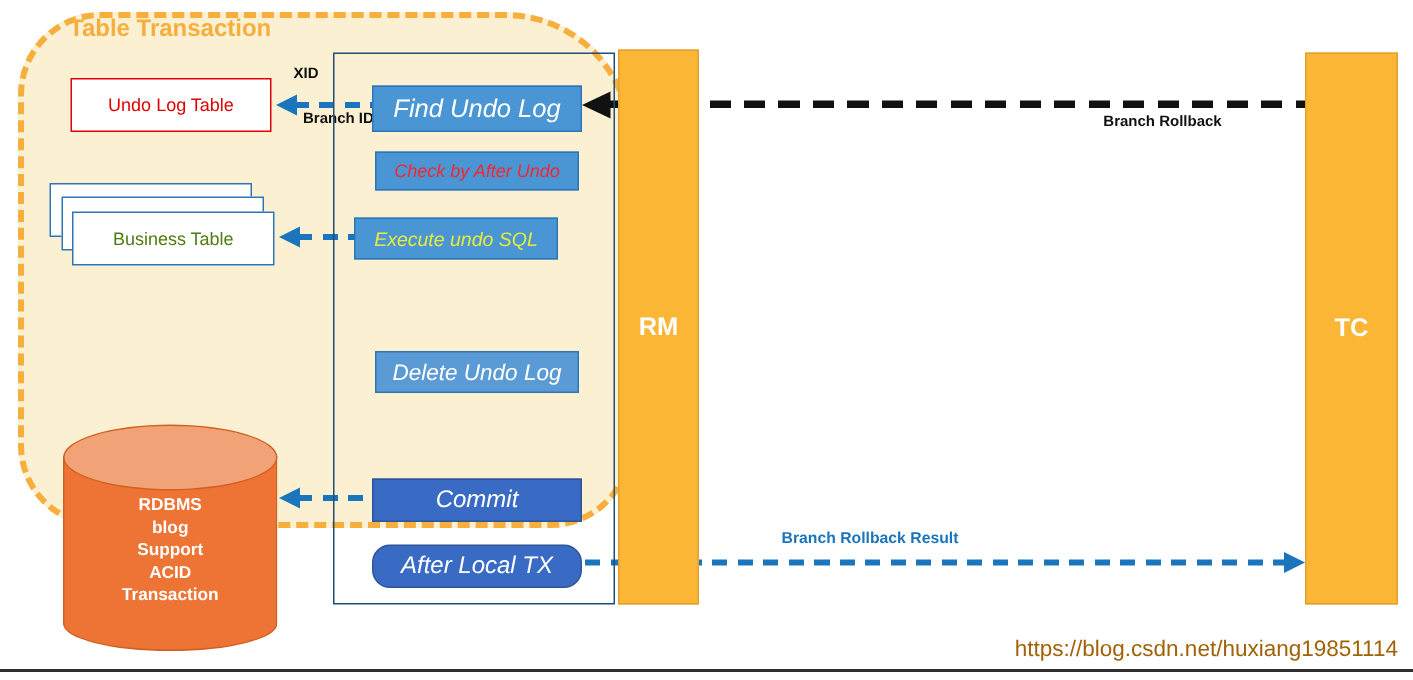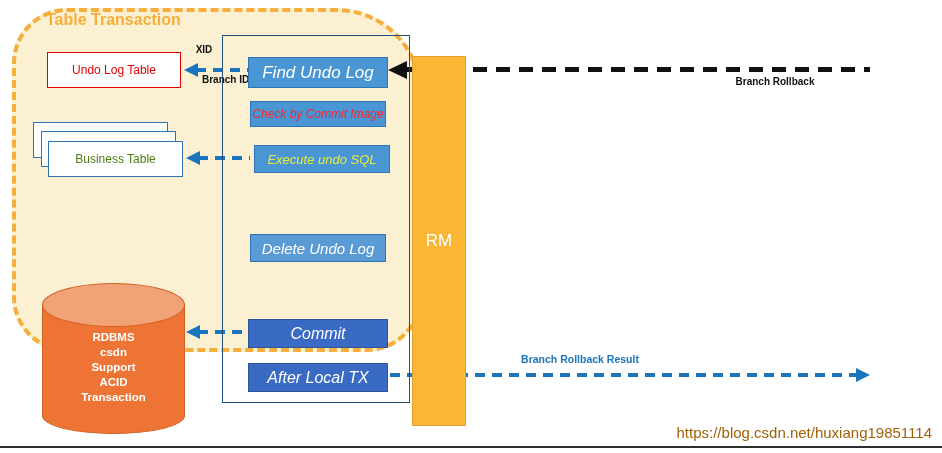--- a/index.html
+++ b/index.html
@@ -64,30 +64,30 @@
   }
   .step{
     box-sizing:border-box;display:flex;align-items:center;justify-content:center;
     font-style:italic;text-align:center;
   }
   .step-light{background:#4A96D5;border:1px solid #2E75B6;}
   .step-lighter{background:#5B9BD5;border:1px solid #2E75B6;}
   .step-dark{background:#3A6BC4;border:1px solid #2F5597;}
   .s-find{left:248px;top:57px;width:140px;height:31px;color:#ffffff;font-size:17px;}
   .s-check{left:250px;top:101px;width:136px;height:26px;color:#F4262E;font-size:12px;}
-  .s-exec{left:254px;top:145px;width:136px;height:28px;color:#E9EB3A;font-size:13px;}
+  .s-exec{left:236px;top:145px;width:136px;height:28px;color:#E9EB3A;font-size:13px;}
   .s-del{left:250px;top:234px;width:136px;height:28px;color:#ffffff;font-size:15px;}
   .s-commit{left:248px;top:319px;width:140px;height:29px;color:#ffffff;font-size:16px;}
-  .s-after{left:248px;top:363px;width:140px;height:29px;color:#ffffff;font-size:16px;}
+  .s-after{left:248px;top:363px;width:140px;height:29px;color:#ffffff;font-size:16px;border-radius:12px;}
 
   
   .bar{
     background:#FBB636;border:1px solid #E1A12E;box-sizing:border-box;
     display:flex;align-items:center;justify-content:center;
-    color:#ffffff;font-weight:normal;font-size:17px;margin-top:23px;
+    color:#ffffff;font-weight:bold;font-size:17px;
   }
   .bar-rm{left:412px;top:33px;width:54px;height:370px;}
   .bar-tc{left:870px;top:35px;width:62px;height:368px;}
 
   
   .dash-black{
     height:5px;
     background:repeating-linear-gradient(90deg,#111111 0 14px,transparent 14px 23px);
   }
   .dash-blue{
@@ -150,35 +150,38 @@
   <div class="abs undo-log-table">Undo Log Table</div>
 
   <div class="abs biz-card biz-back"></div>
   <div class="abs biz-card biz-mid"></div>
   <div class="abs biz-card biz-front">Business Table</div>
 
   <div class="abs cyl-body"></div>
   <div class="abs cyl-top"></div>
   <div class="abs cyl-label">
     <div>RDBMS</div>
-    <div>csdn</div>
+    <div>blog</div>
     <div>Support</div>
     <div>ACID</div>
     <div>Transaction</div>
   </div>
 
   <div class="abs step-column"></div>
 
   <div class="abs step step-light s-find">Find Undo Log</div>
-  <div class="abs step step-light s-check">Check by Commit Image</div>
+  <div class="abs step step-light s-check">Check by After Undo</div>
   <div class="abs step step-light s-exec">Execute undo SQL</div>
   <div class="abs step step-lighter s-del">Delete Undo Log</div>
   <div class="abs step step-dark s-commit">Commit</div>
   <div class="abs step step-dark s-after">After Local TX</div>
 
   <div class="abs bar bar-rm">
     <span>RM</span>
   </div>
+  <div class="abs bar bar-tc">
+    <span>TC</span>
+  </div>
 
   <div class="abs watermark">https://blog.csdn.net/huxiang19851114</div>
   <div class="abs bottom-rule"></div>
 
 </div>
 
 </body></html>

